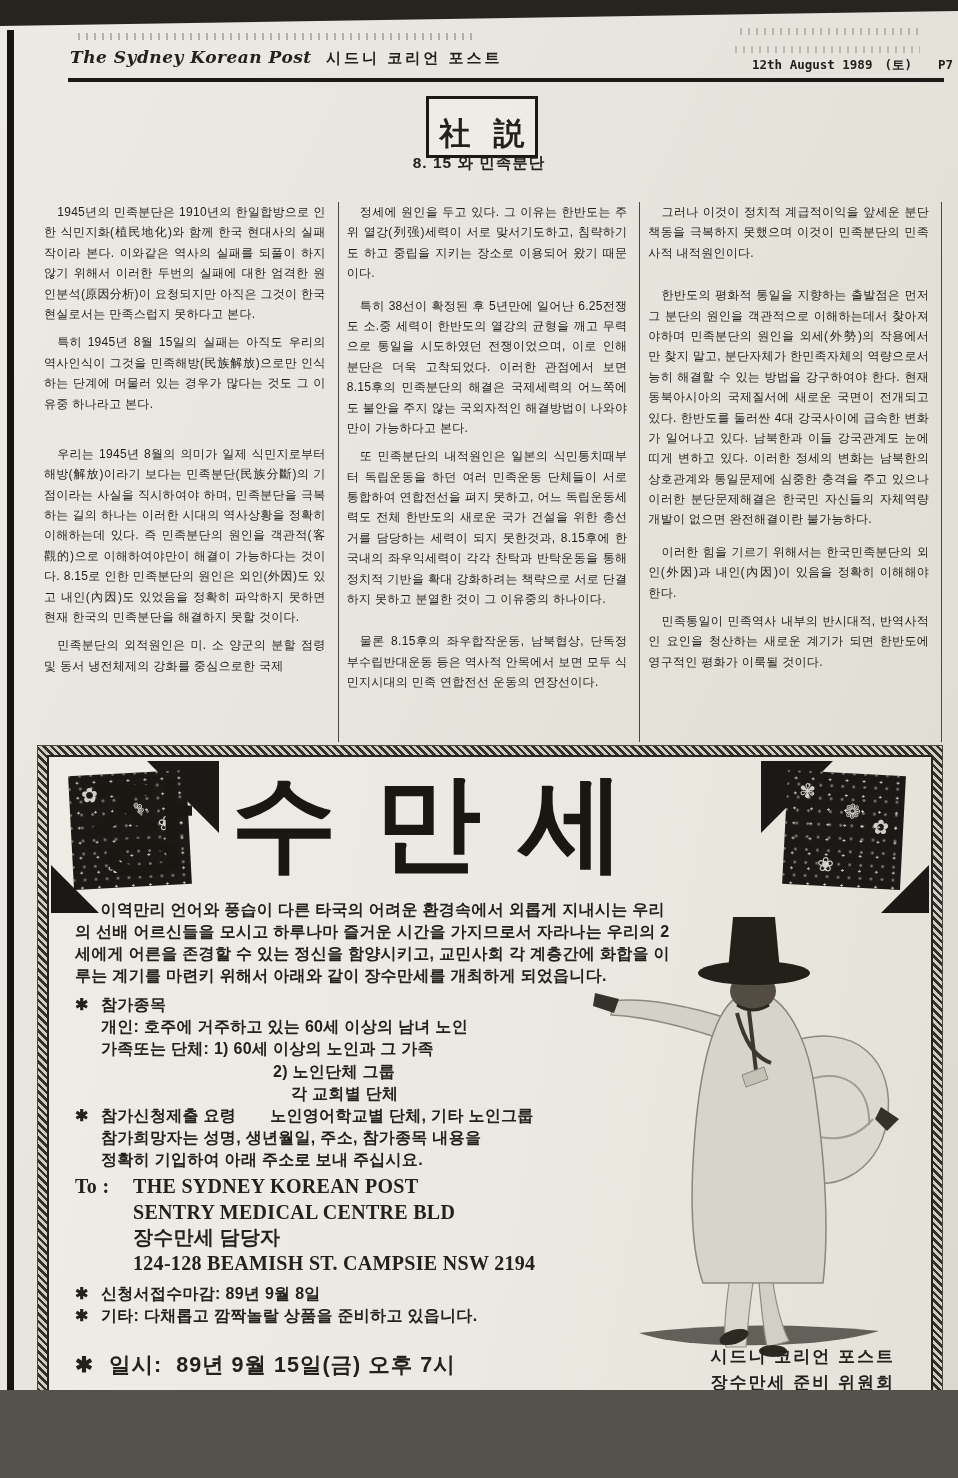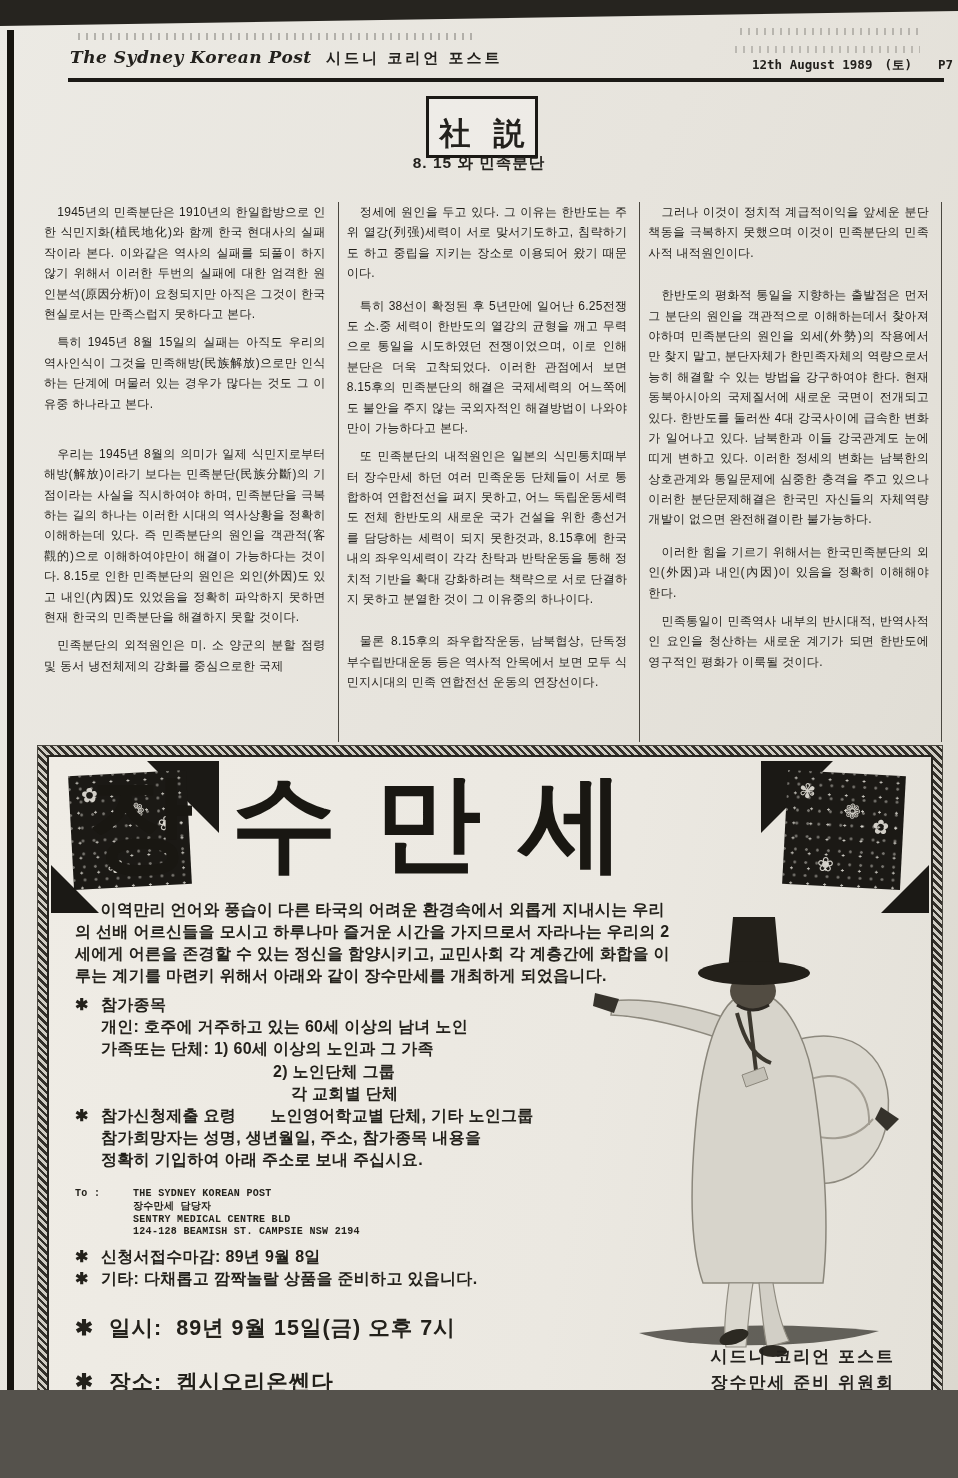--- a/index.html
+++ b/index.html
@@ -68,21 +68,21 @@
            font-weight:600;color:#23211b;letter-spacing:.3px;}
   .ad-intro{margin:0 0 7px 0;text-indent:1.6em;width:600px;}
   .star-row{display:flex;align-items:baseline;margin:0;}
   .star{width:26px;flex:0 0 26px;font-weight:800;}
   .sect-head{font-weight:700;}
   .list-line{margin-left:26px;}
   .ind2{margin-left:198px;}
   .ind3{margin-left:216px;}
   .overlap-row{display:flex;align-items:baseline;white-space:nowrap;}
   .overlap-row .tail{margin-left:34px;}
-  .to-block{margin-top:17px;font-family:Liberation Mono, monospace;font-weight:700;font-size:10px;line-height:1.28;}
+  .to-block{margin-top:3px;font-family:Liberation Serif, serif;font-weight:700;font-size:20px;line-height:1.28;}
   .to-row{display:flex;}
   .to-label{width:58px;flex:0 0 58px;}
   .to-lines div{margin:0;}
   .misc{margin-top:7px;}
   .big-line{margin-top:6px;font-size:21.5px;font-weight:800;letter-spacing:1px;}
   .big-line .star{width:34px;flex:0 0 34px;}
   .big-line .lbl{margin-right:14px;margin-top:18px;}
   .dancer{position:absolute;right:14px;top:136px;width:330px;height:472px;}
   .ad-caption{position:absolute;right:36px;bottom:16px;text-align:center;font-size:17px;
               font-weight:800;line-height:1.5;letter-spacing:2px;}
@@ -121,21 +121,21 @@
   <div class="columns">
     <div class="col">
       <p>1945년의 민족분단은 1910년의 한일합방으로 인한 식민지화(植民地化)와 함께 한국 현대사의 실패작이라 본다. 이와같은 역사의 실패를 되풀이 하지 않기 위해서 이러한 두번의 실패에 대한 엄격한 원인분석(原因分析)이 요청되지만 아직은 그것이 한국 현실로서는 만족스럽지 못하다고 본다.</p>
       <p>특히 1945년 8월 15일의 실패는 아직도 우리의 역사인식이 그것을 민족해방(民族解放)으로만 인식하는 단계에 머물러 있는 경우가 많다는 것도 그 이유중 하나라고 본다.</p>
       <p class="mt-lg">우리는 1945년 8월의 의미가 일제 식민지로부터 해방(解放)이라기 보다는 민족분단(民族分斷)의 기점이라는 사실을 직시하여야 하며, 민족분단을 극복하는 길의 하나는 이러한 시대의 역사상황을 정확히 이해하는데 있다. 즉 민족분단의 원인을 객관적(客觀的)으로 이해하여야만이 해결이 가능하다는 것이다. 8.15로 인한 민족분단의 원인은 외인(外因)도 있고 내인(內因)도 있었음을 정확히 파악하지 못하면 현재 한국의 민족분단을 해결하지 못할 것이다.</p>
       <p>민족분단의 외적원인은 미. 소 양군의 분할 점령 및 동서 냉전체제의 강화를 중심으로한 국제</p>
     </div>
     <div class="col">
       <p>정세에 원인을 두고 있다. 그 이유는 한반도는 주위 열강(列强)세력이 서로 맞서기도하고, 침략하기도 하고 중립을 지키는 장소로 이용되어 왔기 때문이다.</p>
       <p class="mt-sm">특히 38선이 확정된 후 5년만에 일어난 6.25전쟁도 소.중 세력이 한반도의 열강의 균형을 깨고 무력으로 통일을 시도하였던 전쟁이었으며, 이로 인해 분단은 더욱 고착되었다. 이러한 관점에서 보면 8.15후의 민족분단의 해결은 국제세력의 어느쪽에도 불안을 주지 않는 국외자적인 해결방법이 나와야만이 가능하다고 본다.</p>
-      <p>또 민족분단의 내적원인은 일본의 식민통치때부터 장수만세 하던 여러 민족운동 단체들이 서로 통합하여 연합전선을 펴지 못하고, 어느 독립운동세력도 전체 한반도의 새로운 국가 건설을 위한 총선거를 담당하는 세력이 되지 못한것과, 8.15후에 한국내의 좌우익세력이 각각 찬탁과 반탁운동을 통해 정치적 기반을 확대 강화하려는 책략으로 서로 단결하지 못하고 분열한 것이 그 이유중의 하나이다.</p>
+      <p>또 민족분단의 내적원인은 일본의 식민통치때부터 독립운동을 하던 여러 민족운동 단체들이 서로 통합하여 연합전선을 펴지 못하고, 어느 독립운동세력도 전체 한반도의 새로운 국가 건설을 위한 총선거를 담당하는 세력이 되지 못한것과, 8.15후에 한국내의 좌우익세력이 각각 찬탁과 반탁운동을 통해 정치적 기반을 확대 강화하려는 책략으로 서로 단결하지 못하고 분열한 것이 그 이유중의 하나이다.</p>
       <p class="mt-md">물론 8.15후의 좌우합작운동, 남북협상, 단독정부수립반대운동 등은 역사적 안목에서 보면 모두 식민지시대의 민족 연합전선 운동의 연장선이다.</p>
     </div>
     <div class="col">
       <p>그러나 이것이 정치적 계급적이익을 앞세운 분단책동을 극복하지 못했으며 이것이 민족분단의 민족사적 내적원인이다.</p>
       <p class="mt-md">한반도의 평화적 통일을 지향하는 출발점은 먼저 그 분단의 원인을 객관적으로 이해하는데서 찾아져야하며 민족분단의 원인을 외세(外勢)의 작용에서만 찾지 말고, 분단자체가 한민족자체의 역량으로서 능히 해결할 수 있는 방법을 강구하여야 한다. 현재 동북아시아의 국제질서에 새로운 국면이 전개되고 있다. 한반도를 둘러싼 4대 강국사이에 급속한 변화가 일어나고 있다. 남북한과 이들 강국관계도 눈에 띠게 변하고 있다. 이러한 정세의 변화는 남북한의 상호관계와 통일문제에 심중한 충격을 주고 있으나 이러한 분단문제해결은 한국민 자신들의 자체역량 개발이 없으면 완전해결이란 불가능하다.</p>
       <p class="mt-sm">이러한 힘을 기르기 위해서는 한국민족분단의 외인(外因)과 내인(內因)이 있음을 정확히 이해해야 한다.</p>
       <p>민족통일이 민족역사 내부의 반시대적, 반역사적인 요인을 청산하는 새로운 계기가 되면 한반도에 영구적인 평화가 이룩될 것이다.</p>
     </div>
   </div>
 
@@ -204,22 +204,22 @@
           <span class="tail">노인영어학교별 단체, 기타 노인그룹</span>
         </div>
         <div class="list-line">참가희망자는 성명, 생년월일, 주소, 참가종목 내용을</div>
         <div class="list-line">정확히 기입하여 아래 주소로 보내 주십시요.</div>
 
         <div class="to-block">
           <div class="to-row">
             <span class="to-label">To :</span>
             <div class="to-lines">
               <div>THE SYDNEY KOREAN POST</div>
+              <div>SENTRY MEDICAL CENTRE BLD</div>
               <div>장수만세 담당자</div>
-              <div>SENTRY MEDICAL CENTRE BLD</div>
               <div>124-128 BEAMISH ST. CAMPSIE NSW 2194</div>
             </div>
           </div>
         </div>
 
         <div class="star-row misc">
           <span class="star">✱</span>
           <span>신청서접수마감: 89년 9월 8일</span>
         </div>
         <div class="star-row">

